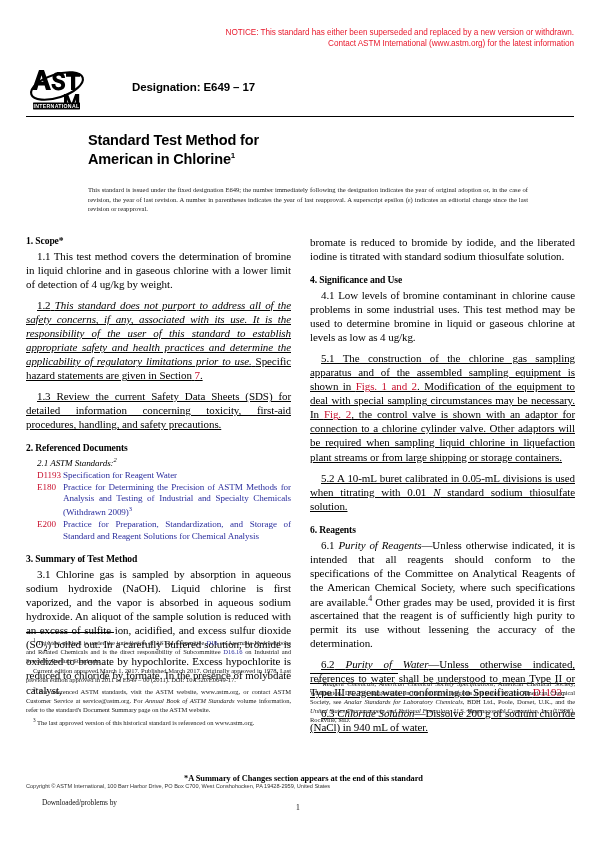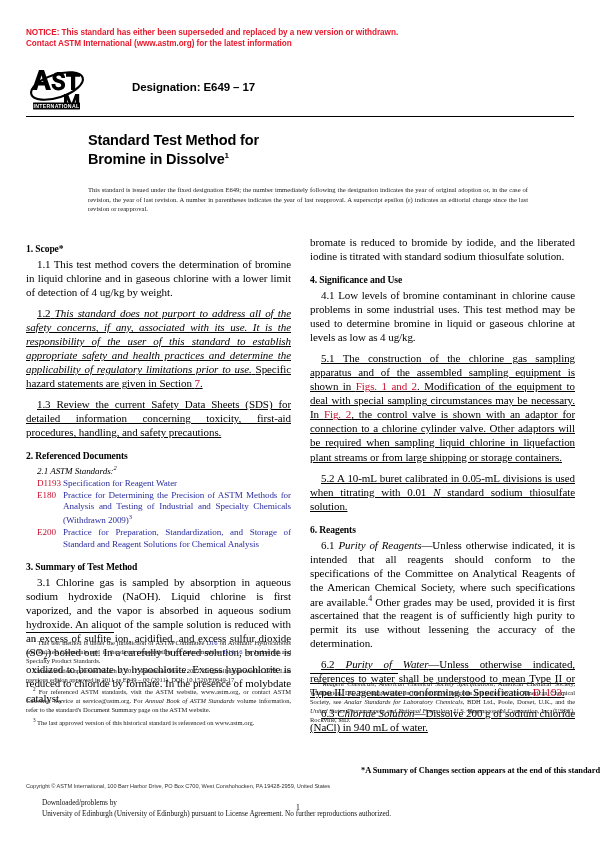--- a/index.html
+++ b/index.html
@@ -20,23 +20,23 @@
     height: 850px;
     position: relative;
     box-sizing: border-box;
     padding: 0 26px;
   }
 
   
   .notice {
     color: #e8192c;
     font-family: "Liberation Sans", sans-serif;
-    font-weight: bold;
+    font-weight: normal;
     font-size: 8.2px;
-    text-align: left;
+    text-align: right;
     line-height: 1.32;
     padding-top: 28px;
     letter-spacing: -0.05px;
   }
   .notice div { white-space: nowrap; }
 
   
   .desig-row {
     display: flex;
     align-items: center;
@@ -97,21 +97,21 @@
     flex: 0 0 265px;
     position: relative;
   }
   h2.sec {
     font-family: "Liberation Serif", serif;
     font-weight: bold;
     font-size: 9.6px;
     margin: 11px 0 3px 0;
     letter-spacing: -0.1px;
   }
-  h2.sec.first { margin-top: 8px; }
+  h2.sec.first { margin-top: 0; }
   p.para {
     font-size: 11px;
     line-height: 1.275;
     margin: 0 0 0 0;
     text-align: justify;
     text-indent: 11px;
     letter-spacing: -0.08px;
     -webkit-hyphens: auto;
     hyphens: auto;
   }
@@ -169,25 +169,25 @@
     letter-spacing: -0.04px;
   }
   .fn + .fn { margin-top: 1.5px; }
   .fn sup { font-size: 0.8em; }
 
   .col-left-foot { position: absolute; left: 0; top: 389px; width: 265px; }
   .col-right-foot { position: absolute; left: 0; top: 430px; width: 265px; }
 
   
   .summary-note {
-    text-align: right;
+    text-align: center;
     font-family: "Liberation Serif", serif;
     font-weight: bold;
     font-size: 8.4px;
-    margin-top: 0;
+    margin-top: 8px;
     position: absolute;
     left: 7px; right: 0;
     top: 766px;
     letter-spacing: -0.05px;
   }
   .copyright-line {
     position: absolute;
     left: 26px;
     top: 783px;
     font-family: "Liberation Sans", sans-serif;
@@ -241,21 +241,21 @@
       </svg>
     </div>
     <div class="desig-text">Designation: E649 – 17</div>
   </div>
 
   <hr class="hrule">
 
   <div class="title">
     <div>Standard Test Method for</div>
     <div>
-      <span>Bromine in Dissolve</span><sup>1</sup>
+      <span>American in Chlorine</span><sup>1</sup>
     </div>
   </div>
 
   <div class="preamble">This standard is issued under the fixed designation E649; the number immediately following the designation indicates the year of original adoption or, in the case of revision, the year of last revision. A number in parentheses indicates the year of last reapproval. A superscript epsilon (ε) indicates an editorial change since the last revision or reapproval.</div>
 
   <div class="columns">
 
     <div class="col">
 
       <h2 class="sec first">1. Scope*</h2>
@@ -308,17 +308,16 @@
         <hr class="fn-rule">
         <p class="fn"><sup>4</sup> <span class="it">Reagent Chemicals, American Chemical Society Specifications</span><span>, American Chemical Society, Washington, DC. For suggestions on the testing of reagents not listed by the American Chemical Society, see </span><span class="it">Analar Standards for Laboratory Chemicals</span><span>, BDH Ltd., Poole, Dorset, U.K., and the </span><span class="it">United States Pharmacopeia and National Formulary</span><span>, U.S. Pharmacopeial Convention, Inc. (USPC), Rockville, MD.</span></p>
       </div>
     </div>
   </div>
 
   <div class="summary-note">*A Summary of Changes section appears at the end of this standard</div>
   <div class="copyright-line">Copyright © ASTM International, 100 Barr Harbor Drive, PO Box C700, West Conshohocken, PA 19428-2959, United States</div>
   <div class="license-block">
     <div>Downloaded/problems by</div>
-    <div>University of Edinburgh (University of Edinburgh) pursuant to License Agreement. No further reproductions authorized.</div>
   </div>
   <div class="page-number">1</div>
 
 </div>
 
 </body></html>

